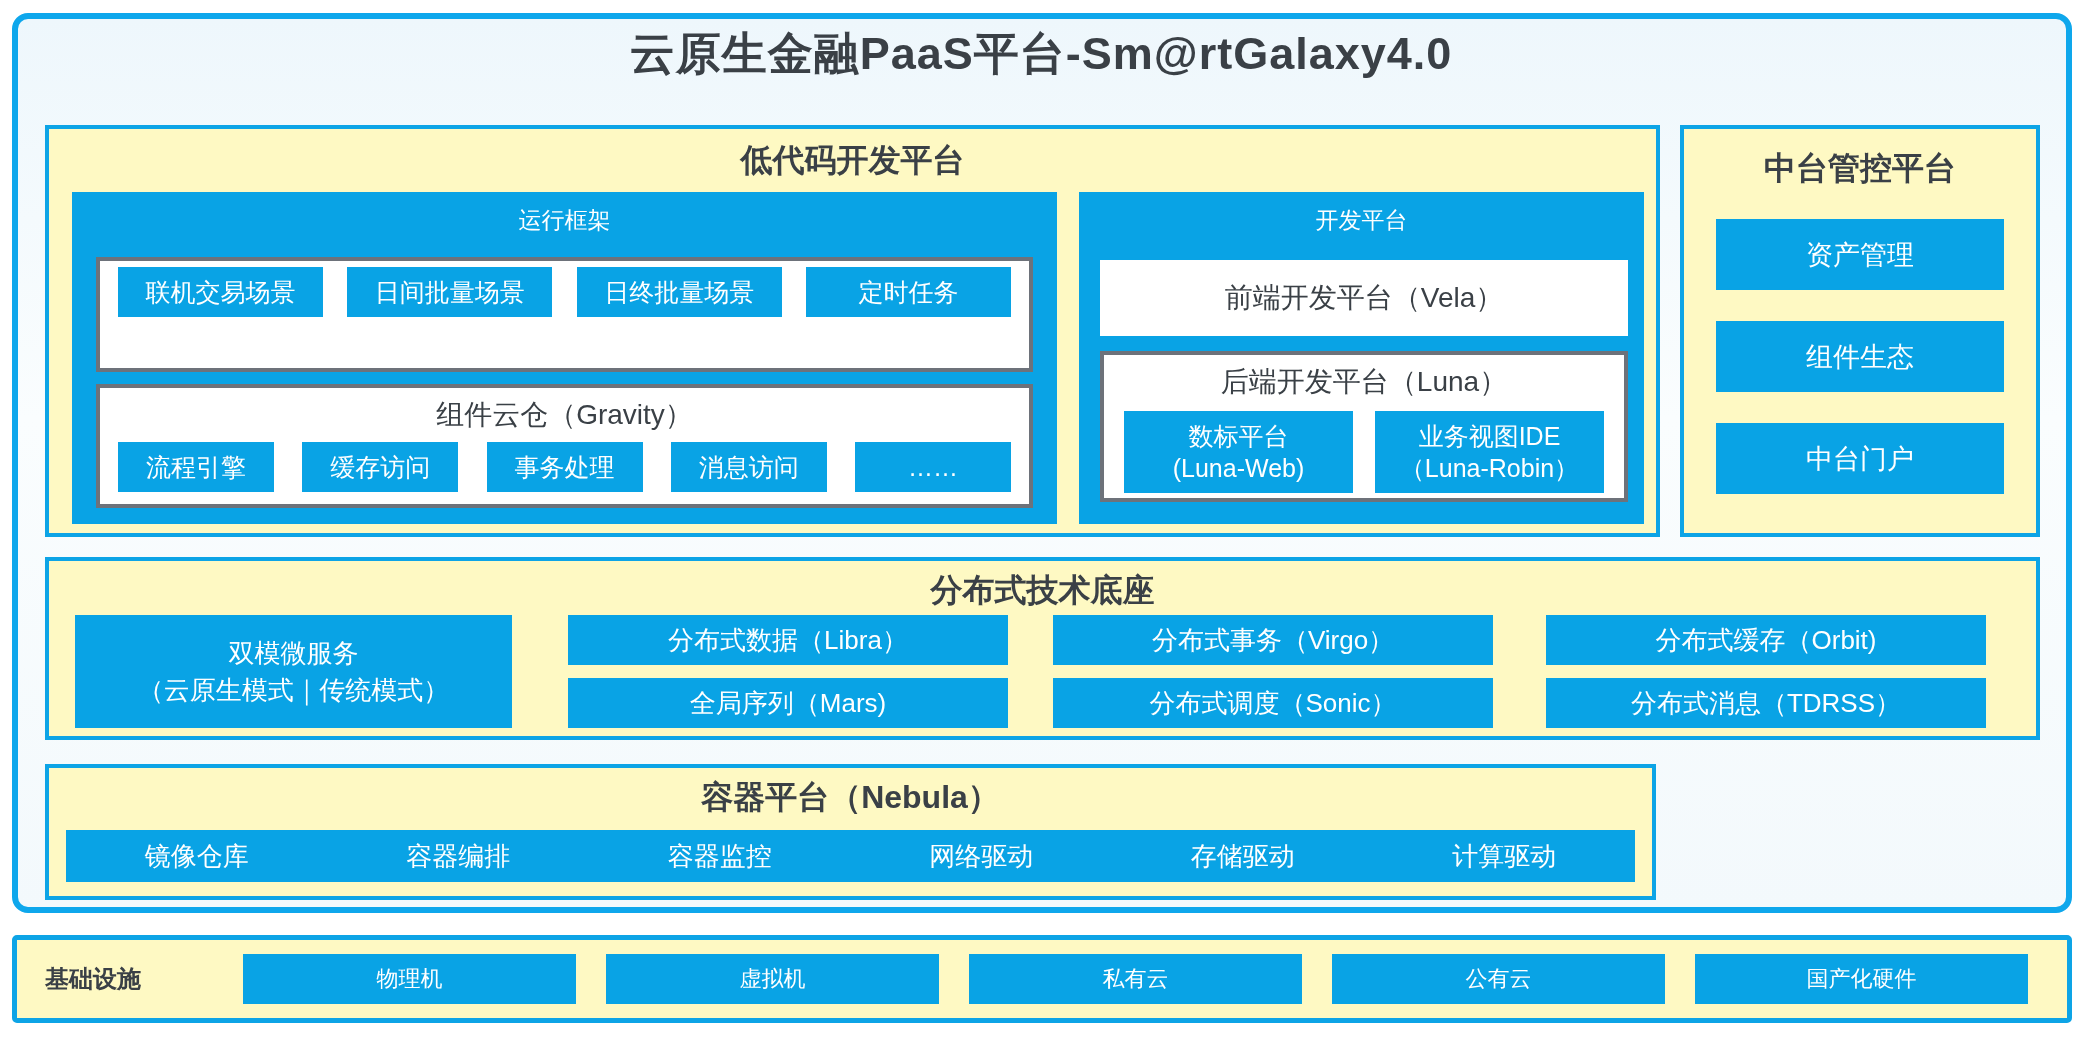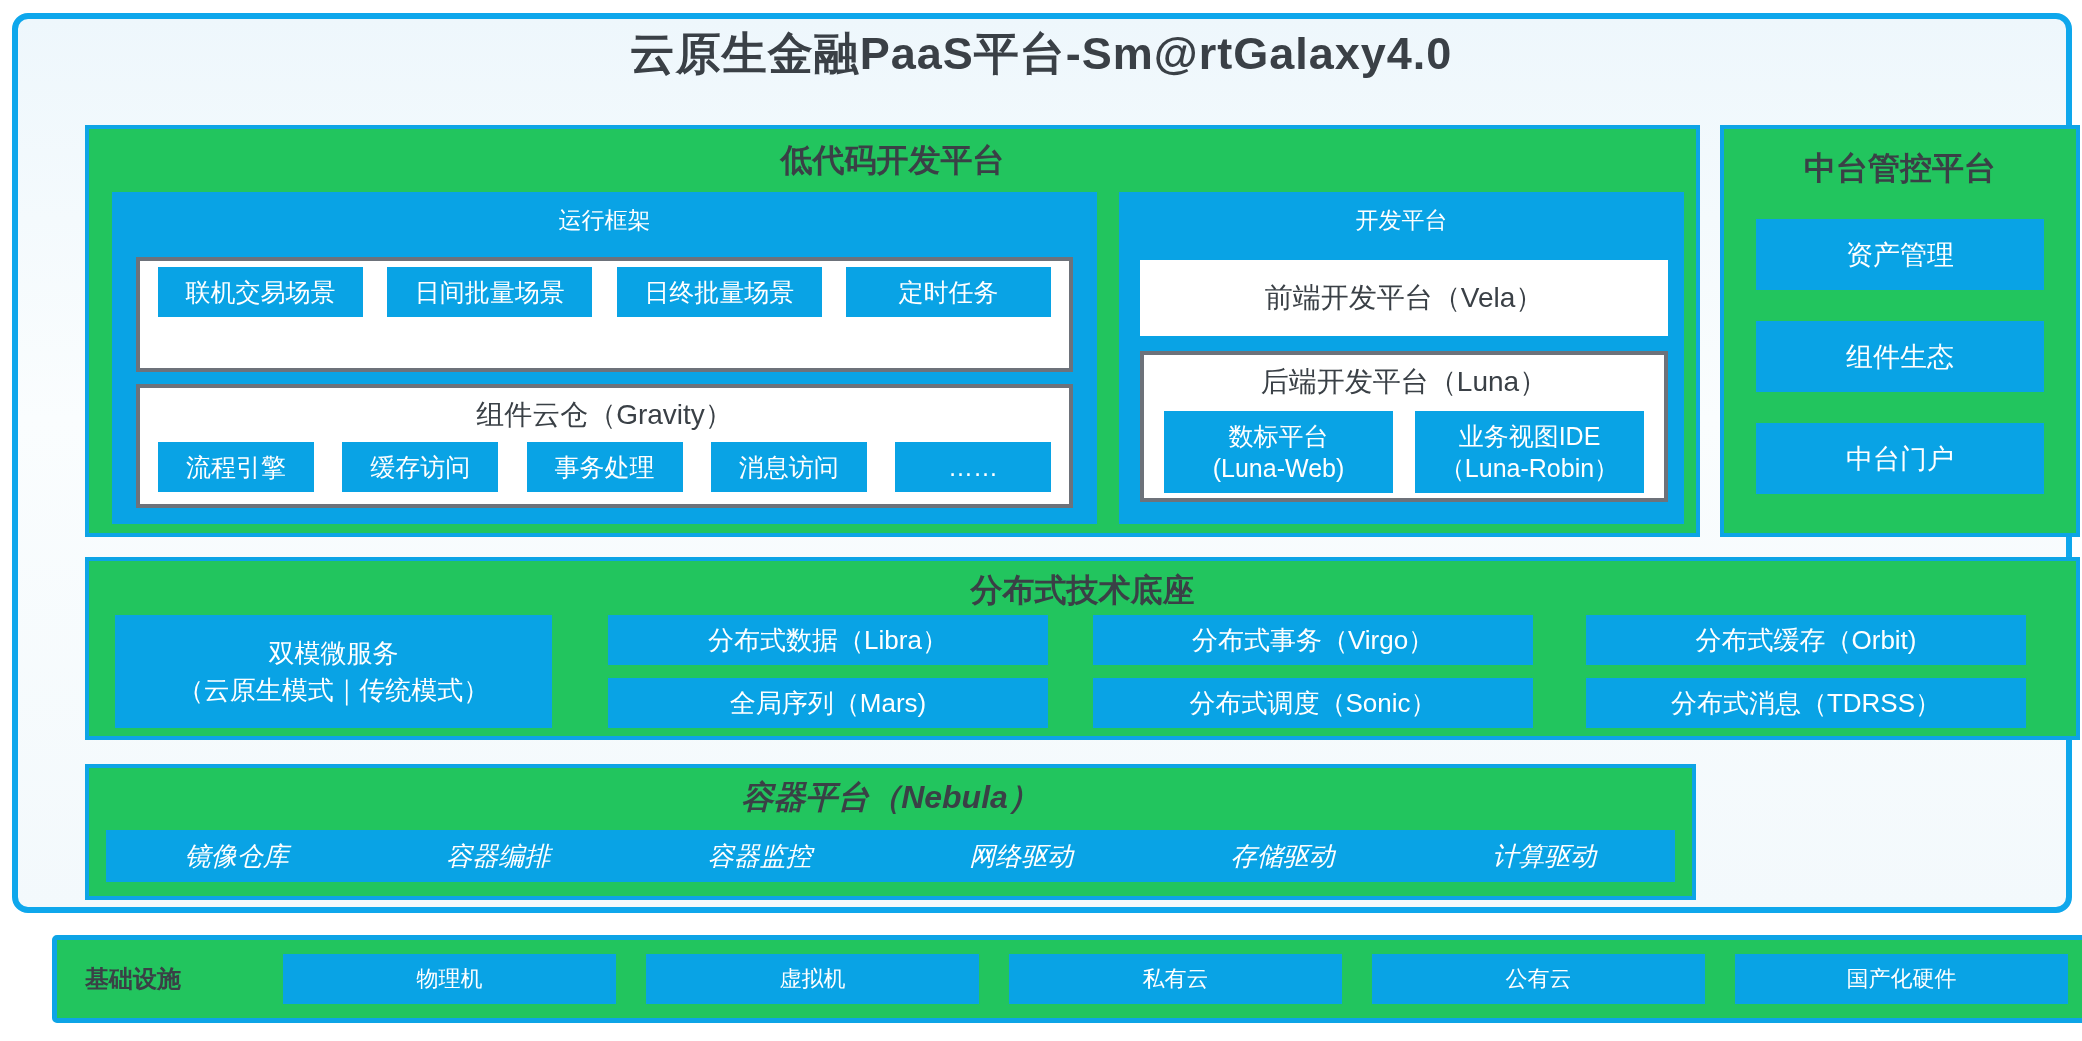--- a/index.html
+++ b/index.html
@@ -22,32 +22,31 @@
 
   .main-title{
     position:absolute;left:0;top:24px;width:100%;
     text-align:center;font-size:45px;font-weight:bold;color:#3a4046;
     letter-spacing:1px;
   }
 
   
   .panel{
     position:absolute;
-    background:#22c55e;
+    background:#fef9c3;
     border:4px solid #0da4e6;
-    margin-left:40px;
   }
   .panel-title{
     text-align:center;font-size:32px;font-weight:bold;color:#3a4046;
     margin-top:10px;
   }
   #panel-lowcode{left:45px;top:125px;width:1615px;height:412px;}
   #panel-mid{left:1680px;top:125px;width:360px;height:412px;}
   #panel-dist{left:45px;top:557px;width:1995px;height:183px;}
-  #panel-container{left:45px;top:764px;width:1611px;height:136px;font-style:italic;}
+  #panel-container{left:45px;top:764px;width:1611px;height:136px;}
   #panel-infra{left:12px;top:935px;width:2060px;height:88px;border-width:5px;border-radius:5px;
     display:flex;align-items:center;gap:30px;padding-left:28px;}
 
   
   .bluebox{position:absolute;background:#09a3e5;}
   #runtime{left:23px;top:63px;width:985px;height:332px;}
   #dev{left:1030px;top:63px;width:565px;height:332px;}
   .bluebox-title{
     text-align:center;color:#ffffff;font-size:23px;font-weight:normal;margin-top:13px;
   }

